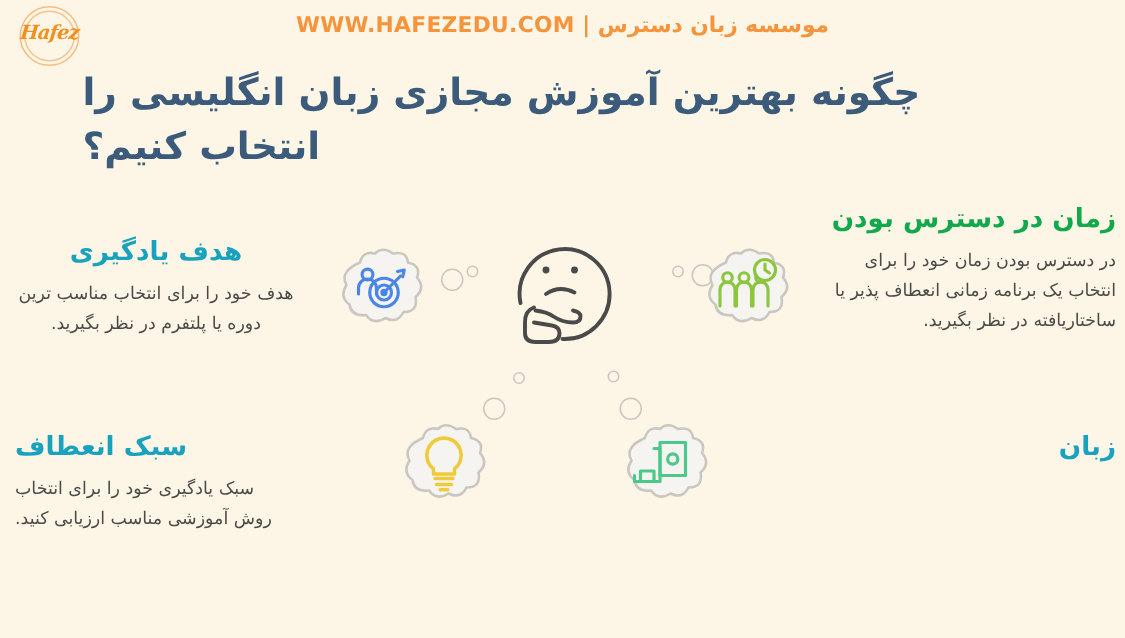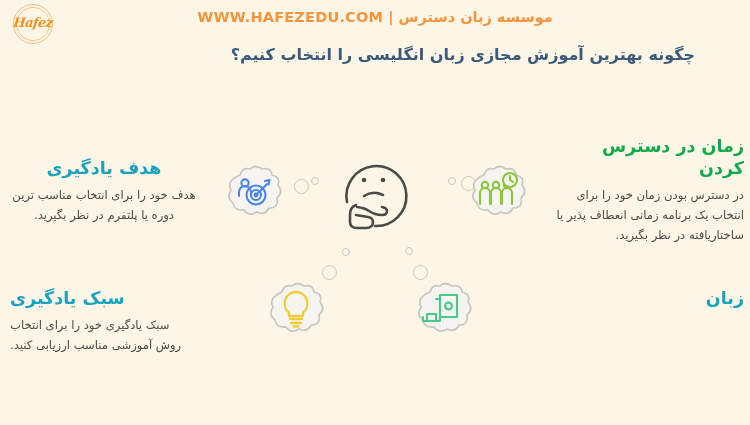--- a/index.html
+++ b/index.html
@@ -77,24 +77,24 @@
     color: #F5943B;
     direction: rtl;
   }
 
   
   .main-title {
     position: absolute;
     top: 44px;
     left: 55px;
     width: 640px;
-    text-align: right;
+    text-align: left;
     direction: rtl;
     color: #3C5A7A;
-    font-size: 16px;
+    font-size: 25px;
     font-weight: 700;
     line-height: 1.42;
     letter-spacing: -0.2px;
   }
 
   
   .block { position: absolute; direction: rtl; }
 
   .block h3 {
     font-size: 17.5px;
@@ -178,26 +178,26 @@
   </div>
 
   <div class="main-title">چگونه بهترین آموزش مجازی زبان انگلیسی را انتخاب کنیم؟</div>
 
   <div class="block teal" id="block-goal">
     <h3>هدف یادگیری</h3>
     <p>هدف خود را برای انتخاب مناسب ترین دوره یا پلتفرم در نظر بگیرید.</p>
   </div>
 
   <div class="block green" id="block-time">
-    <h3>زمان در دسترس کردن</h3>
+    <h3>زمان در دسترس بودن</h3>
     <p>در دسترس بودن زمان خود را برای انتخاب یک برنامه زمانی انعطاف پذیر یا ساختاریافته در نظر بگیرید.</p>
   </div>
 
   <div class="block teal" id="block-style">
-    <h3>سبک یادگیری</h3>
+    <h3>سبک انعطاف</h3>
     <p>سبک یادگیری خود را برای انتخاب روش آموزشی مناسب ارزیابی کنید.</p>
   </div>
 
   <div class="block teal" id="block-budget">
     <h3>زبان</h3>
   </div>
 
   <div class="dot bigdot" id="dot-l1"></div>
   <div class="dot smalldot" id="dot-l2"></div>
   <div class="dot smalldot" id="dot-r1"></div>

